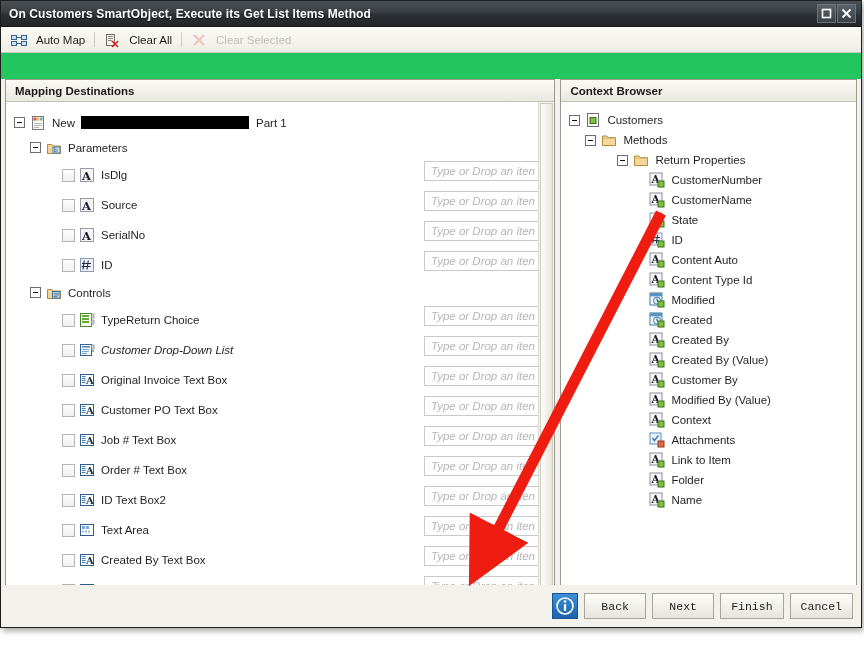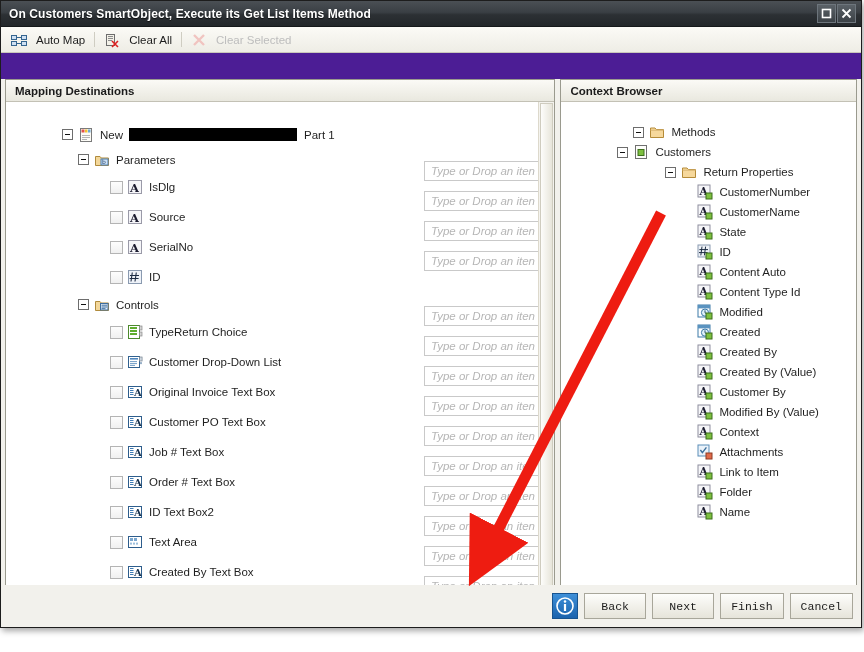--- a/index.html
+++ b/index.html
@@ -16,21 +16,21 @@
     background: #ffffff;
   }
 
   
   .window {
     position: absolute;
     left: 0; top: 0;
     width: 862px;
     height: 628px;
     border: 1px solid #1d1d1d;
-    background: #4c1d95;
+    background: #22c55e;
     box-sizing: border-box;
     box-shadow: 2px 3px 6px rgba(0,0,0,.35);
   }
 
   
   .titlebar {
     height: 26px;
     background: linear-gradient(to bottom, #4b5055 0%, #3a3f44 45%, #2c3034 55%, #23272a 100%);
     display: flex;
     align-items: center;
@@ -138,21 +138,21 @@
     flex: none;
   }
   .panel-body {
     flex: 1;
     position: relative;
     overflow: hidden;
     background: #ffffff;
   }
 
   
-  .tree { position: relative; padding-top: 20px; margin-left: 48px; }
+  .tree { position: relative; padding-top: 8px; }
   .row {
     height: 30px;
     display: flex;
     align-items: center;
     font-size: 11.5px;
     color: #1f1f1f;
     white-space: nowrap;
     position: relative;
   }
   .row.small { height: 24px; }
@@ -466,21 +466,21 @@
                     <rect x="1.5" y="1.5" width="11" height="13" fill="#ffffff" stroke="#4d8a2d"></rect>
                     <rect x="3" y="3" width="7" height="2" fill="#5fae2f"></rect>
                     <rect x="3" y="6" width="7" height="2" fill="#5fae2f"></rect>
                     <rect x="3" y="9" width="7" height="2" fill="#5fae2f"></rect>
                     <rect x="12.5" y="2" width="2.5" height="4" fill="#d5d5d5" stroke="#8a8a8a" stroke-width=".7"></rect>
                     <rect x="12.5" y="8" width="2.5" height="4" fill="#d5d5d5" stroke="#8a8a8a" stroke-width=".7"></rect>
                   </svg>
                 </span>
                 <span class="lbl">TypeReturn Choice</span>
               </div>
-              <div class="row" style="height: 30px;">
+              <div class="row" style="height: 30px; font-style: italic;">
                 <span class="spacer" style="width:40px"></span>
                 <span class="expander" style="visibility:hidden"></span>
                 <span class="cbox"></span>
                 <span class="ico">
                   <svg width="16" height="16" viewBox="0 0 16 16">
                     <rect x="1.5" y="2.5" width="11" height="11" fill="#ffffff" stroke="#31618f"></rect>
                     <rect x="3" y="4" width="8" height="1.6" fill="#4f86bd"></rect>
                     <path d="M3 7.6 H10 M3 9.6 H10 M3 11.4 H8" stroke="#6f9cc6" fill="none"></path>
                     <rect x="12.5" y="3" width="2.6" height="4" fill="#cfd7df" stroke="#7a8794" stroke-width=".7"></rect>
                     <path d="M13 8.5 L15 8.5 L14 10.4 Z" fill="#31618f"></path>
@@ -670,40 +670,40 @@
             <div class="thumb"></div>
           </div>
         </div>
       </div>
 
       <div class="panel panel-right">
         <div class="panel-head">Context Browser</div>
         <div class="panel-body">
           <div class="tree" id="context-tree">
               <div class="row small" style="height: 20px;">
+                <span class="spacer" style="width:8px"></span>
+                <span class="expander"></span>
+                <span class="ico">
+                  <svg width="16" height="16" viewBox="0 0 16 16">
+                    <rect x="2.5" y="1.5" width="11" height="13" fill="#fdfdfa" stroke="#6f6f6f"></rect>
+                    <rect x="5" y="5.5" width="6" height="6" fill="#7dbf3f" stroke="#3d6f1c"></rect>
+                  </svg>
+                </span>
+                <span class="lbl">Customers</span>
+              </div>
+              <div class="row small" style="height: 20px;">
                 <span class="spacer" style="width:24px"></span>
                 <span class="expander"></span>
                 <span class="ico">
                   <svg width="16" height="16" viewBox="0 0 16 16">
                     <path d="M1.5 4 H6 L7.4 5.6 H14.5 V13.5 H1.5 Z" fill="#f6d89c" stroke="#b58b38"></path>
                     <path d="M1.5 6.2 H14.5" stroke="#d8b471" fill="none"></path>
                   </svg>
                 </span>
                 <span class="lbl">Methods</span>
-              </div>
-              <div class="row small" style="height: 20px;">
-                <span class="spacer" style="width:8px"></span>
-                <span class="expander"></span>
-                <span class="ico">
-                  <svg width="16" height="16" viewBox="0 0 16 16">
-                    <rect x="2.5" y="1.5" width="11" height="13" fill="#fdfdfa" stroke="#6f6f6f"></rect>
-                    <rect x="5" y="5.5" width="6" height="6" fill="#7dbf3f" stroke="#3d6f1c"></rect>
-                  </svg>
-                </span>
-                <span class="lbl">Customers</span>
               </div>
               <div class="row small" style="height: 20px;">
                 <span class="spacer" style="width:56px"></span>
                 <span class="expander"></span>
                 <span class="ico">
                   <svg width="16" height="16" viewBox="0 0 16 16">
                     <path d="M1.5 4 H6 L7.4 5.6 H14.5 V13.5 H1.5 Z" fill="#f6d89c" stroke="#b58b38"></path>
                     <path d="M1.5 6.2 H14.5" stroke="#d8b471" fill="none"></path>
                   </svg>
                 </span>

